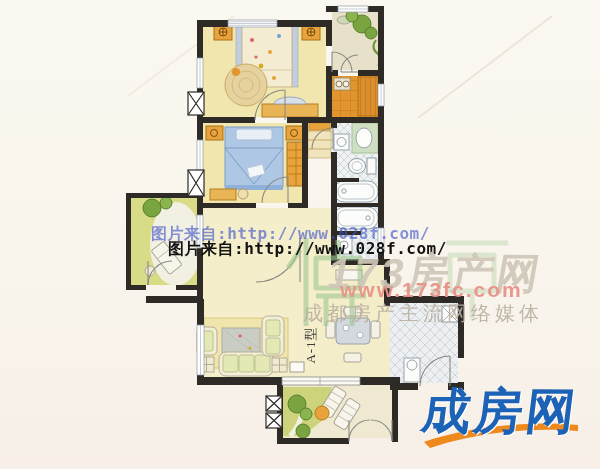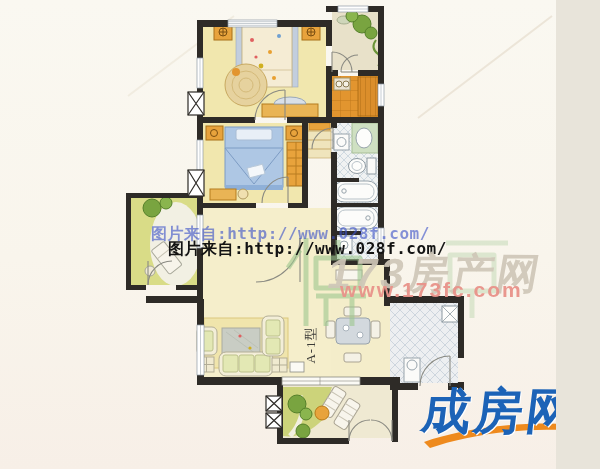--- a/index.html
+++ b/index.html
@@ -1,17 +1,17 @@
 <!DOCTYPE html>
 <html><head>
 <meta charset="utf-8">
 <style>
   html,body{margin:0;padding:0;background:#e8e4da;}
   .stage{
-    position:relative;width:556px;height:469px;overflow:hidden;
+    position:relative;width:600px;height:469px;overflow:hidden;
     background:linear-gradient(180deg,#faf8f1 0%,#f9f5ec 55%,#f7efe7 100%);
     font-family:"Liberation Sans",sans-serif;
   }
   .abs{position:absolute;}
   
   .wm-credit{
     font-family:"DejaVu Sans Mono",monospace;font-weight:bold;font-size:16px;
     white-space:nowrap;letter-spacing:0.5px;
   }
   .wm-credit.shadow{left:151px;top:224px;color:#3d53c9;opacity:.62;}
@@ -440,20 +440,21 @@
   </g>
 
   <path d="M424,442 C460,429 520,420 578,425 L578,431 C520,426 465,436 430,448 Z" fill="#ee8a1d"></path>
 </svg>
 
   <div class="abs wm-credit shadow">图片来自:http://www.028f.com/</div>
   <div class="abs wm-credit main">图片来自:http://www.028f.com/</div>
 
   <div class="abs wm-portal-name">173房产网</div>
   <div class="abs wm-portal-url">www.173fc.com</div>
+  <div class="abs wm-tagline">成都房产主流网络媒体</div>
 
   <div class="abs unit-label">
     <span>A-1型</span>
   </div>
 
   <div class="abs logo-name">成房网</div>
 
 </div>
 
 </body></html>

